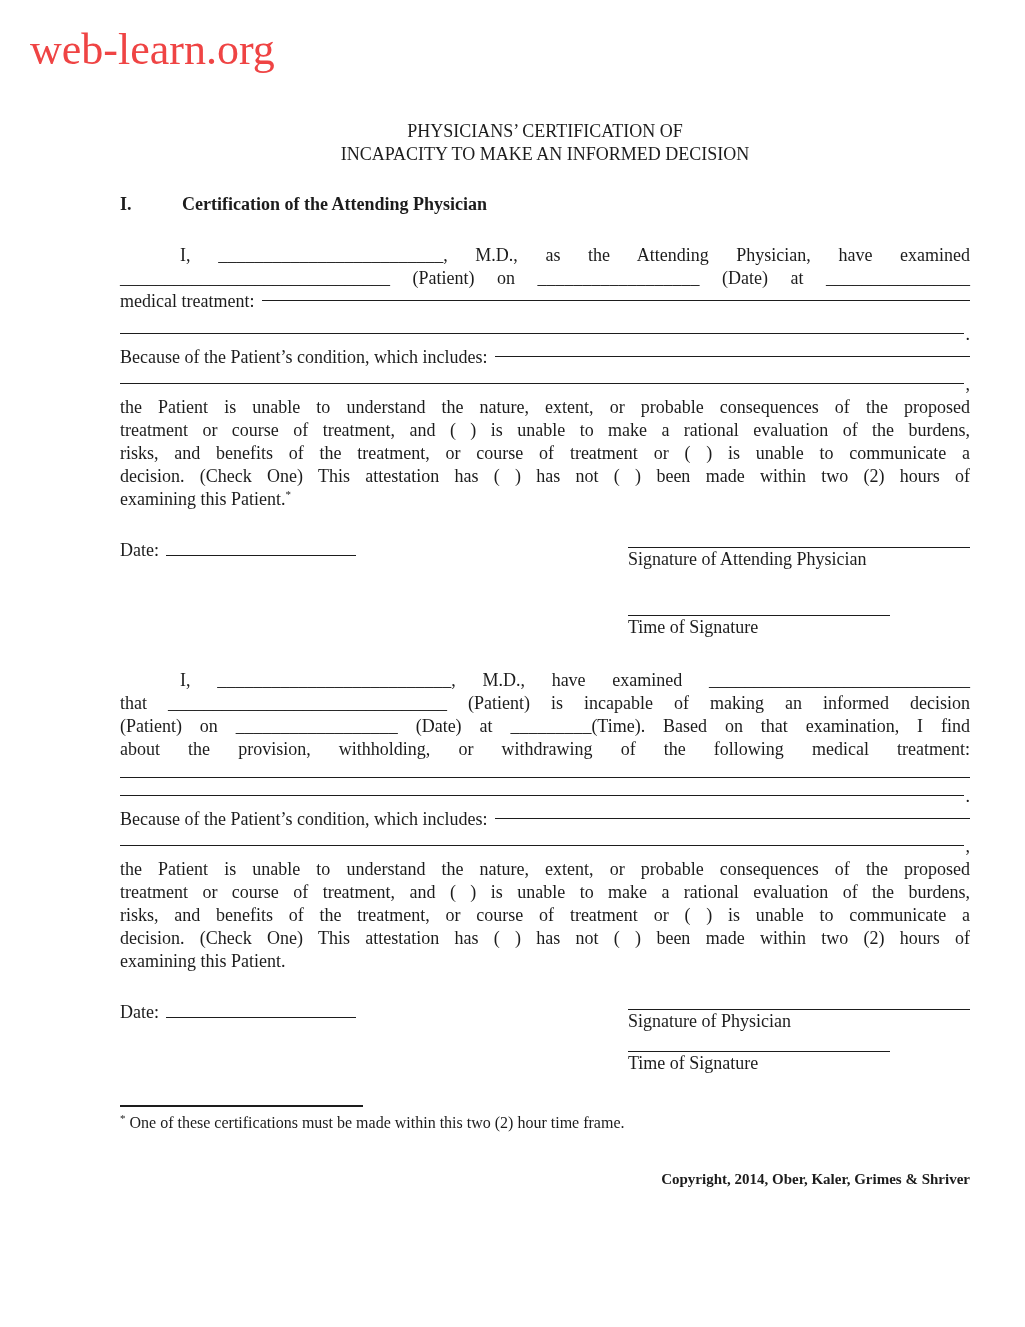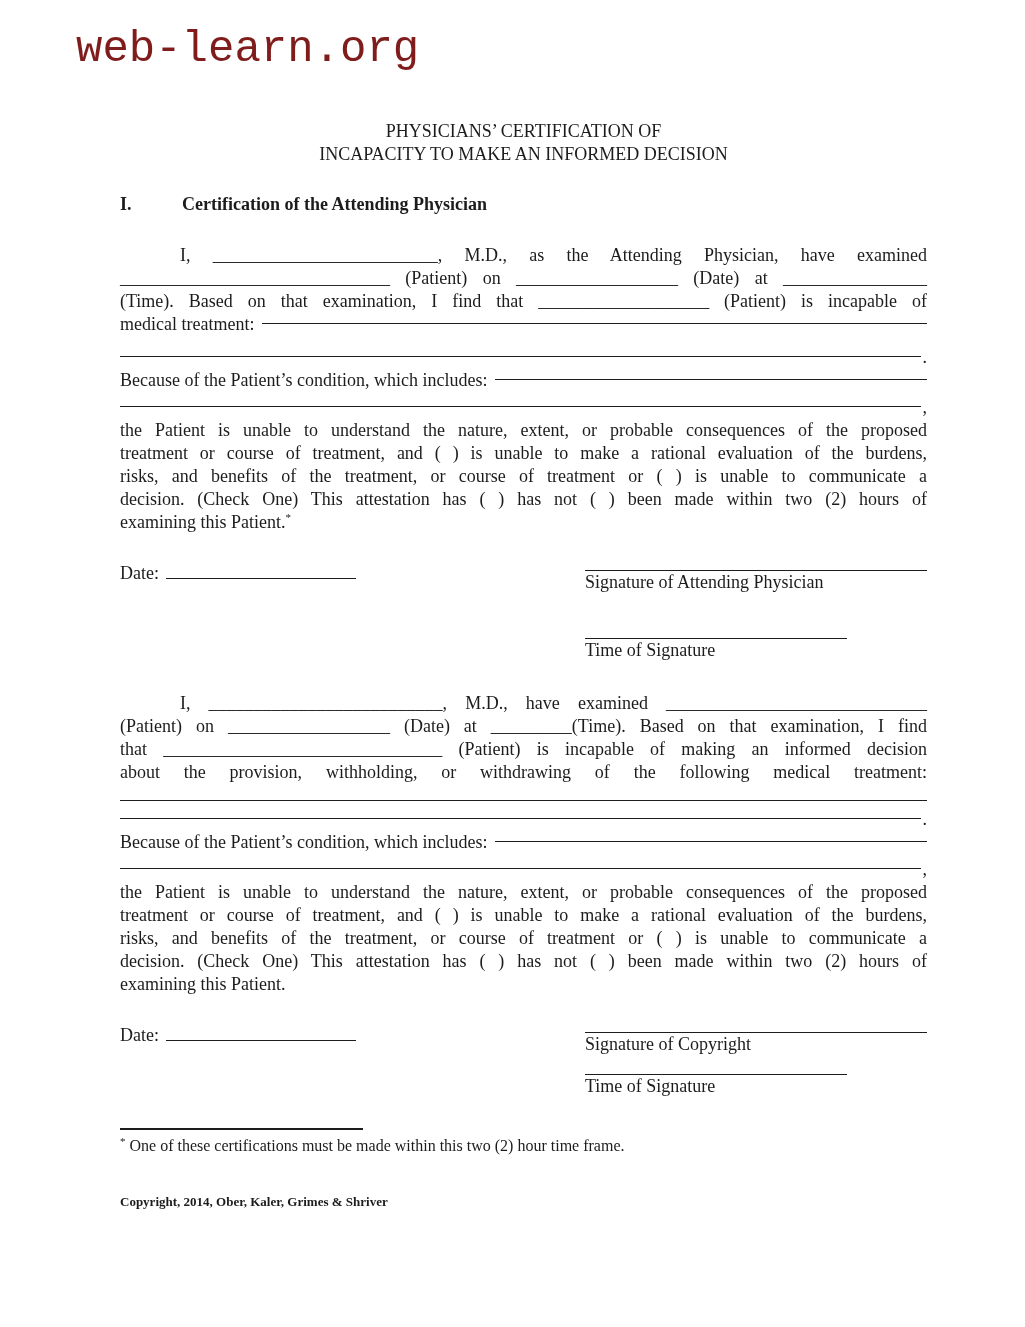--- a/index.html
+++ b/index.html
@@ -9,29 +9,28 @@
     background: #ffffff;
     color: #1c1c1c;
     font-family: "Liberation Serif", serif;
     font-size: 18px;
     overflow: hidden;
   }
   .header {
     padding: 26px 0 0 30px;
   }
   .logo {
-    font-family: Liberation Mono, monospace;
+    font-family: Liberation Serif, serif;
     font-size: 44px;
     line-height: 47px;
-    color: #7f1d1d;
+    color: #ef4444;
     letter-spacing: 0px;
-    margin-left: 46px;
   }
   .content {
-    padding: 0 98px 0 120px; 
+    padding: 0 55px 0 120px; 
     font-family: Liberation Serif, serif;
   }
   .doc-title {
     margin-top: 47px;
     text-align: center;
     line-height: 23px;
   }
   .sec-head {
     display: flex;
     margin-top: 27px;
@@ -85,24 +84,25 @@
     width: 243px;
     border-top: 2px solid #1d1d1d;
     margin-top: 30px;
   }
   .footnote {
     font-size: 16px;
     line-height: 22px;
     margin-top: 5px;
   }
   .copyright {
-    font-size: 13px;
+    font-size: 15px;
     font-weight: bold;
     margin-top: 34px;
     line-height: 22px;
+    text-align: right;
   }
 </style>
 </head>
 <body>
 
 <div class="header">
   <div class="logo">web-learn.org</div>
 </div>
 
 <div class="content">
@@ -113,21 +113,20 @@
   </div>
 
   <div>
     <div class="sec-head">
       <span class="sec-num">I.</span>
       <span>Certification of the Attending Physician</span>
     </div>
 
     <div class="jline indent first">I, _________________________, M.D., as the Attending Physician, have examined</div>
     <div class="jline">______________________________ (Patient) on __________________ (Date) at ________________</div>
-    <div class="jline">(Time).  Based on that examination, I find that ___________________ (Patient) is incapable of</div>
 
     <div class="fill-row">
       <span class="label">medical treatment:</span>
       <span class="rule-fill"></span>
     </div>
     <div class="fill-row sp10">
       <span class="rule-fill full"></span>
       <span class="punct">.</span>
     </div>
     <div class="fill-row">
@@ -156,22 +155,22 @@
         <div class="caption">Signature of Attending Physician</div>
         <div class="sig-rule short gap-lg"></div>
         <div class="caption">Time of Signature</div>
       </div>
     </div>
   </div>
 
   <div class="sec2">
 
     <div class="jline indent first">I, __________________________, M.D., have examined _____________________________</div>
+    <div class="jline">that _______________________________ (Patient) is incapable of making an informed decision</div>
     <div class="jline">(Patient) on __________________ (Date) at _________(Time).  Based on that examination, I find</div>
-    <div class="jline">that _______________________________ (Patient) is incapable of making an informed decision</div>
     <div class="jline">about the provision, withholding, or withdrawing of the following medical treatment:</div>
 
     <div class="fill-row sp16">
       <span class="rule-fill full"></span>
     </div>
     <div class="fill-row sp4">
       <span class="rule-fill full"></span>
       <span class="punct">.</span>
     </div>
     <div class="fill-row">
@@ -188,21 +187,21 @@
     <div class="jline">risks, and benefits of the treatment, or course of treatment or ( ) is unable to communicate a</div>
     <div class="jline">decision.  (Check One) This attestation has ( ) has not ( ) been made within two (2) hours of</div>
     <div class="pline">examining this Patient.</div>
 
     <div class="sig-block">
       <div class="sig-left">
         <span>Date:</span><span class="date-rule"></span>
       </div>
       <div class="sig-col">
         <div class="sig-rule long"></div>
-        <div class="caption">Signature of Copyright</div>
+        <div class="caption">Signature of Physician</div>
         <div class="sig-rule short gap-sm"></div>
         <div class="caption">Time of Signature</div>
       </div>
     </div>
   </div>
 
   <div class="footnote-sep"></div>
   <div class="footnote">
     <sup>*</sup> <span>One of these certifications must be made within this two (2) hour time frame.</span>
   </div>

